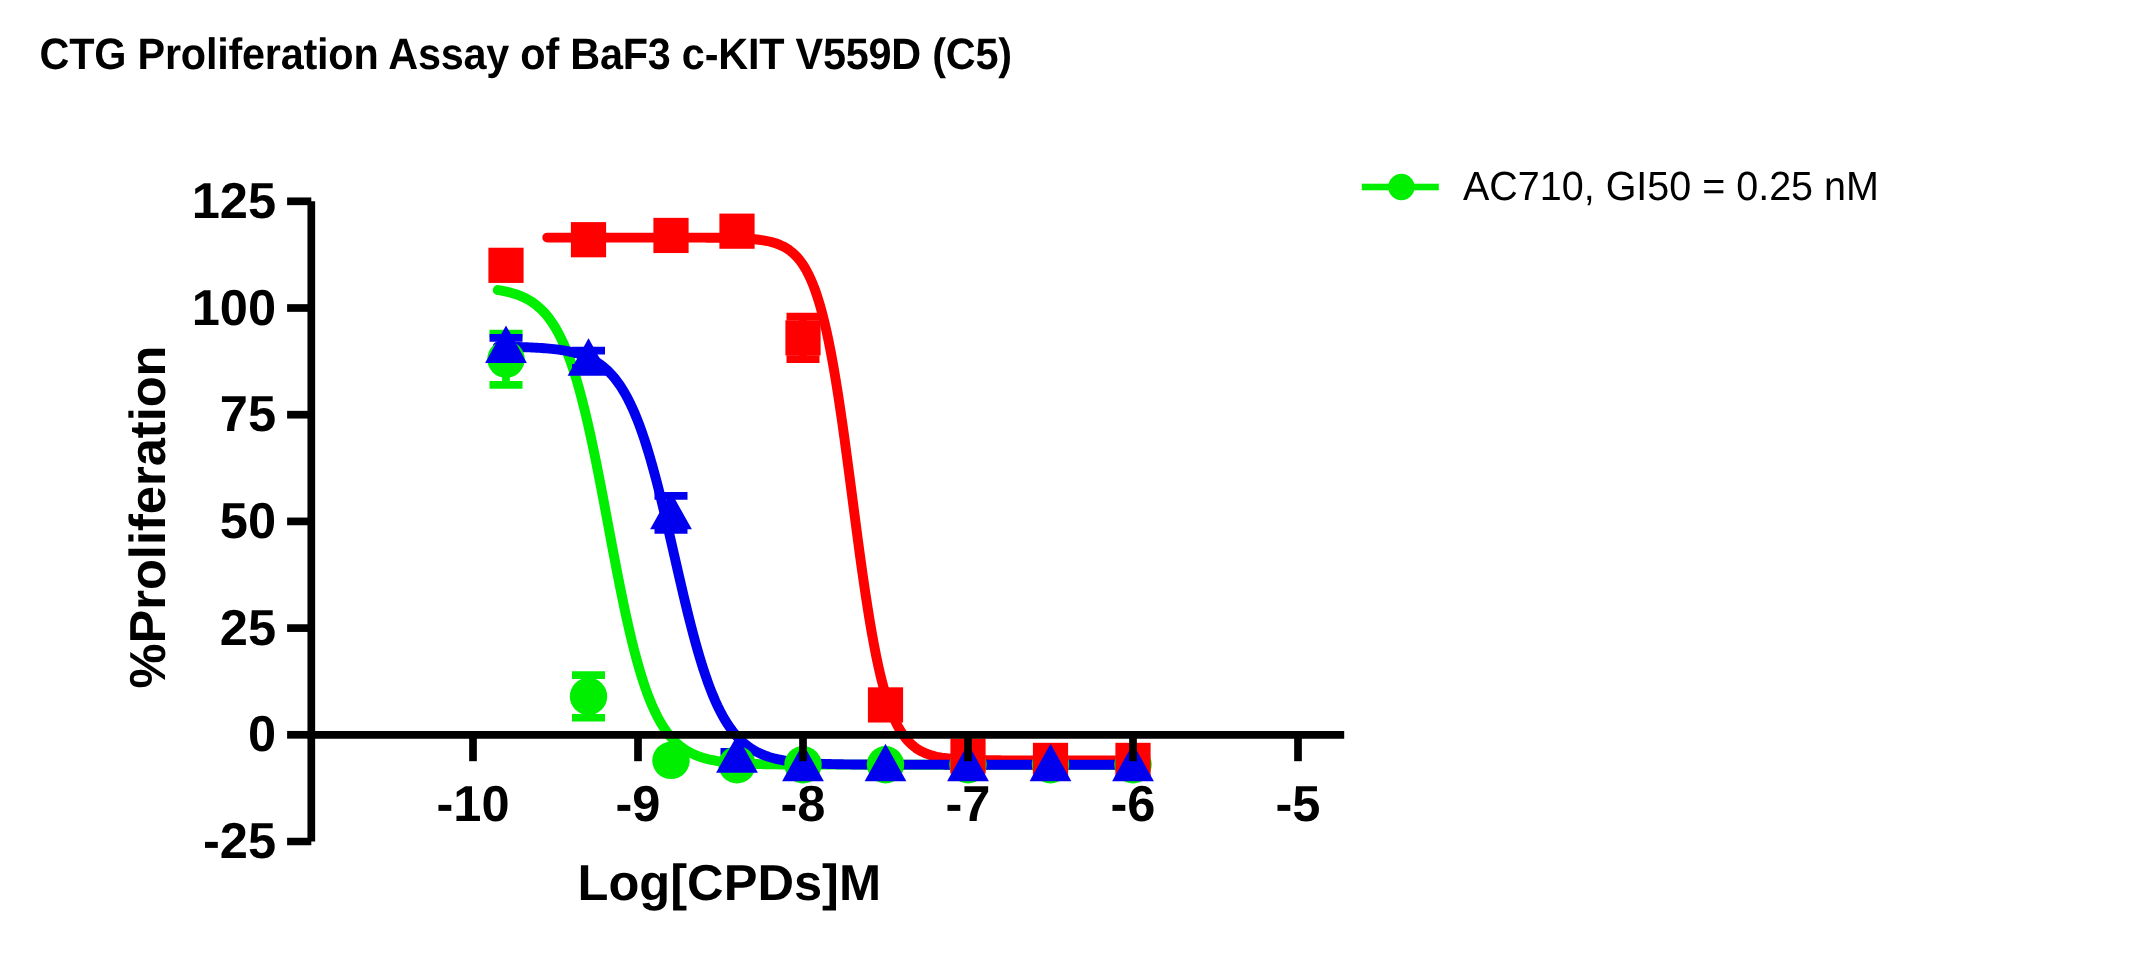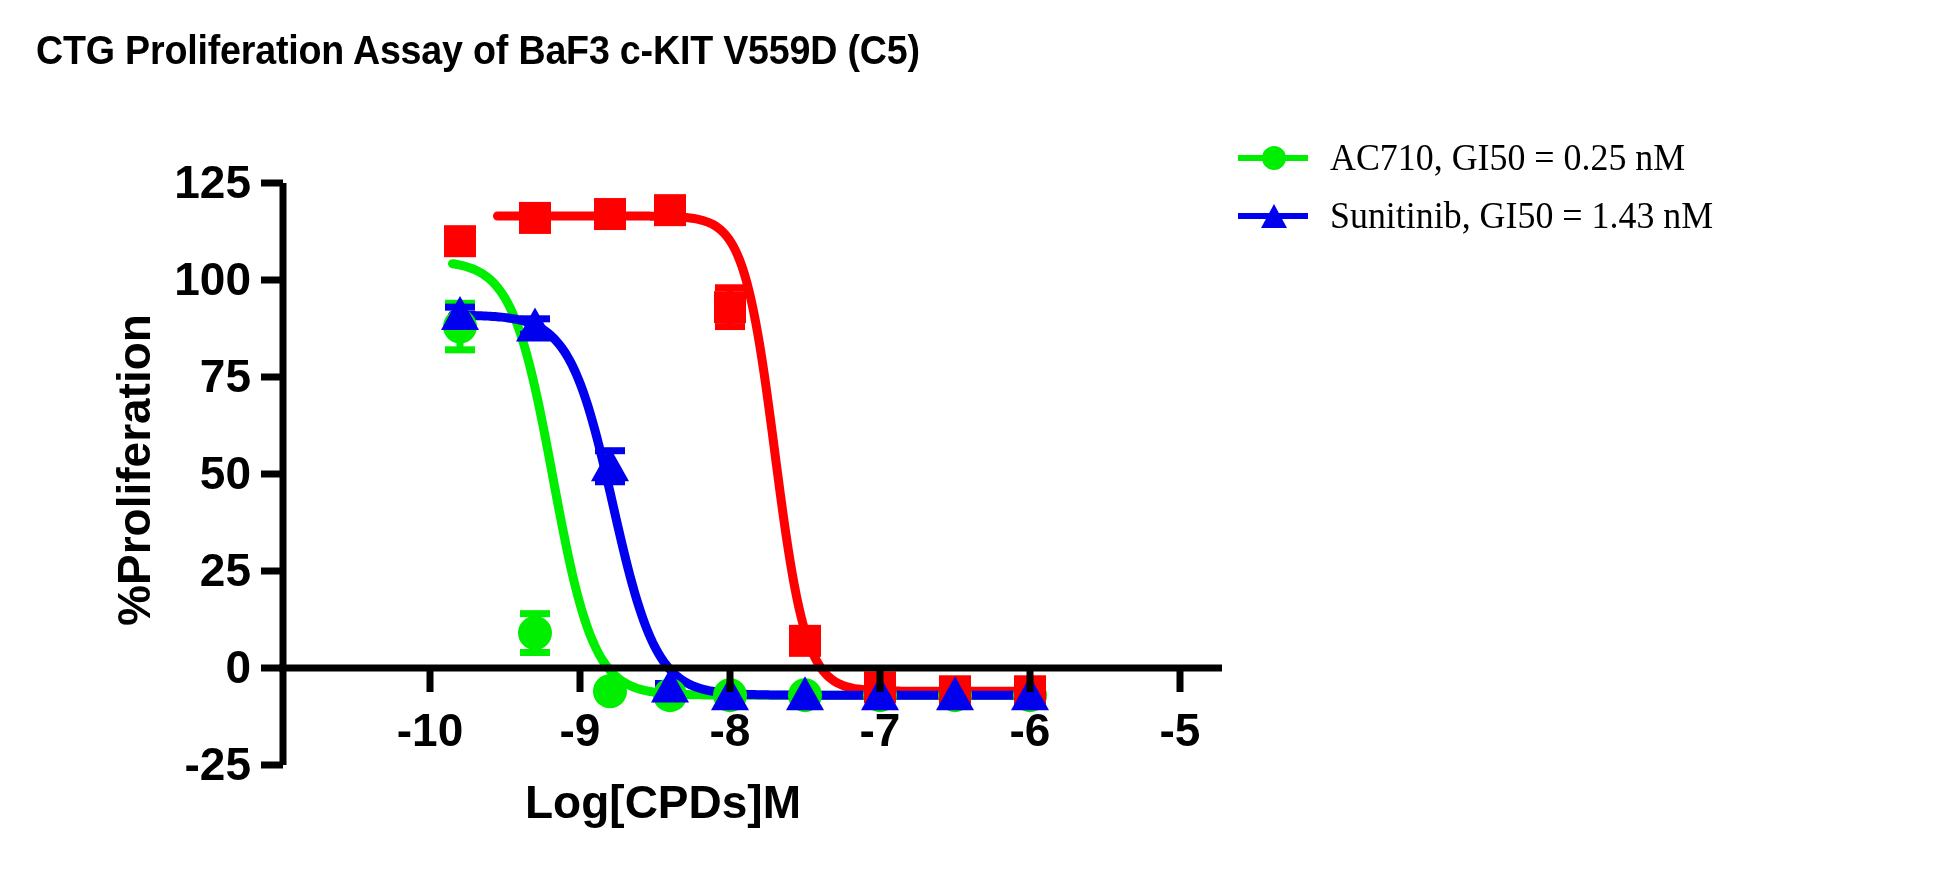--- a/index.html
+++ b/index.html
@@ -15,23 +15,22 @@
   #plot-title{
     position:absolute;left:36px;top:28px;
     font-size:40px;font-weight:bold;color:#000;
     letter-spacing:-0.2px;
     white-space:nowrap;
     transform:scaleX(0.94);
     transform-origin:left top;
   }
   #figure-svg{position:absolute;left:0;top:0;}
   #legend{
-    position:absolute;left:1238px;top:128px;
+    position:absolute;left:1238px;top:140px;
     width:700px;
-    font-family:Liberation Serif, serif;
   }
   .legend-row{
     display:flex;align-items:center;
     height:58px;
   }
   .legend-key{
     position:relative;
     width:70px;height:30px;
     flex:0 0 70px;
     margin-right:22px;
@@ -221,22 +220,15 @@
   </svg>
 
   <div id="legend">
     <div class="legend-row">
       <span class="legend-key">
         <span class="legend-line" style="background: rgb(0, 238, 0);"></span>
         <span class="legend-marker circle" style="background: rgb(0, 238, 0);"></span>
       </span>
       <span class="legend-label">AC710, GI50 = 0.25 nM</span>
     </div>
-    <div class="legend-row">
-      <span class="legend-key">
-        <span class="legend-line" style="background: rgb(0, 0, 238);"></span>
-        <span class="legend-marker triangle" style="border-bottom: 24px solid rgb(0, 0, 238);"></span>
-      </span>
-      <span class="legend-label">Sunitinib, GI50 = 1.43 nM</span>
-    </div>
   </div>
 
 </div>
 
 </body></html>

